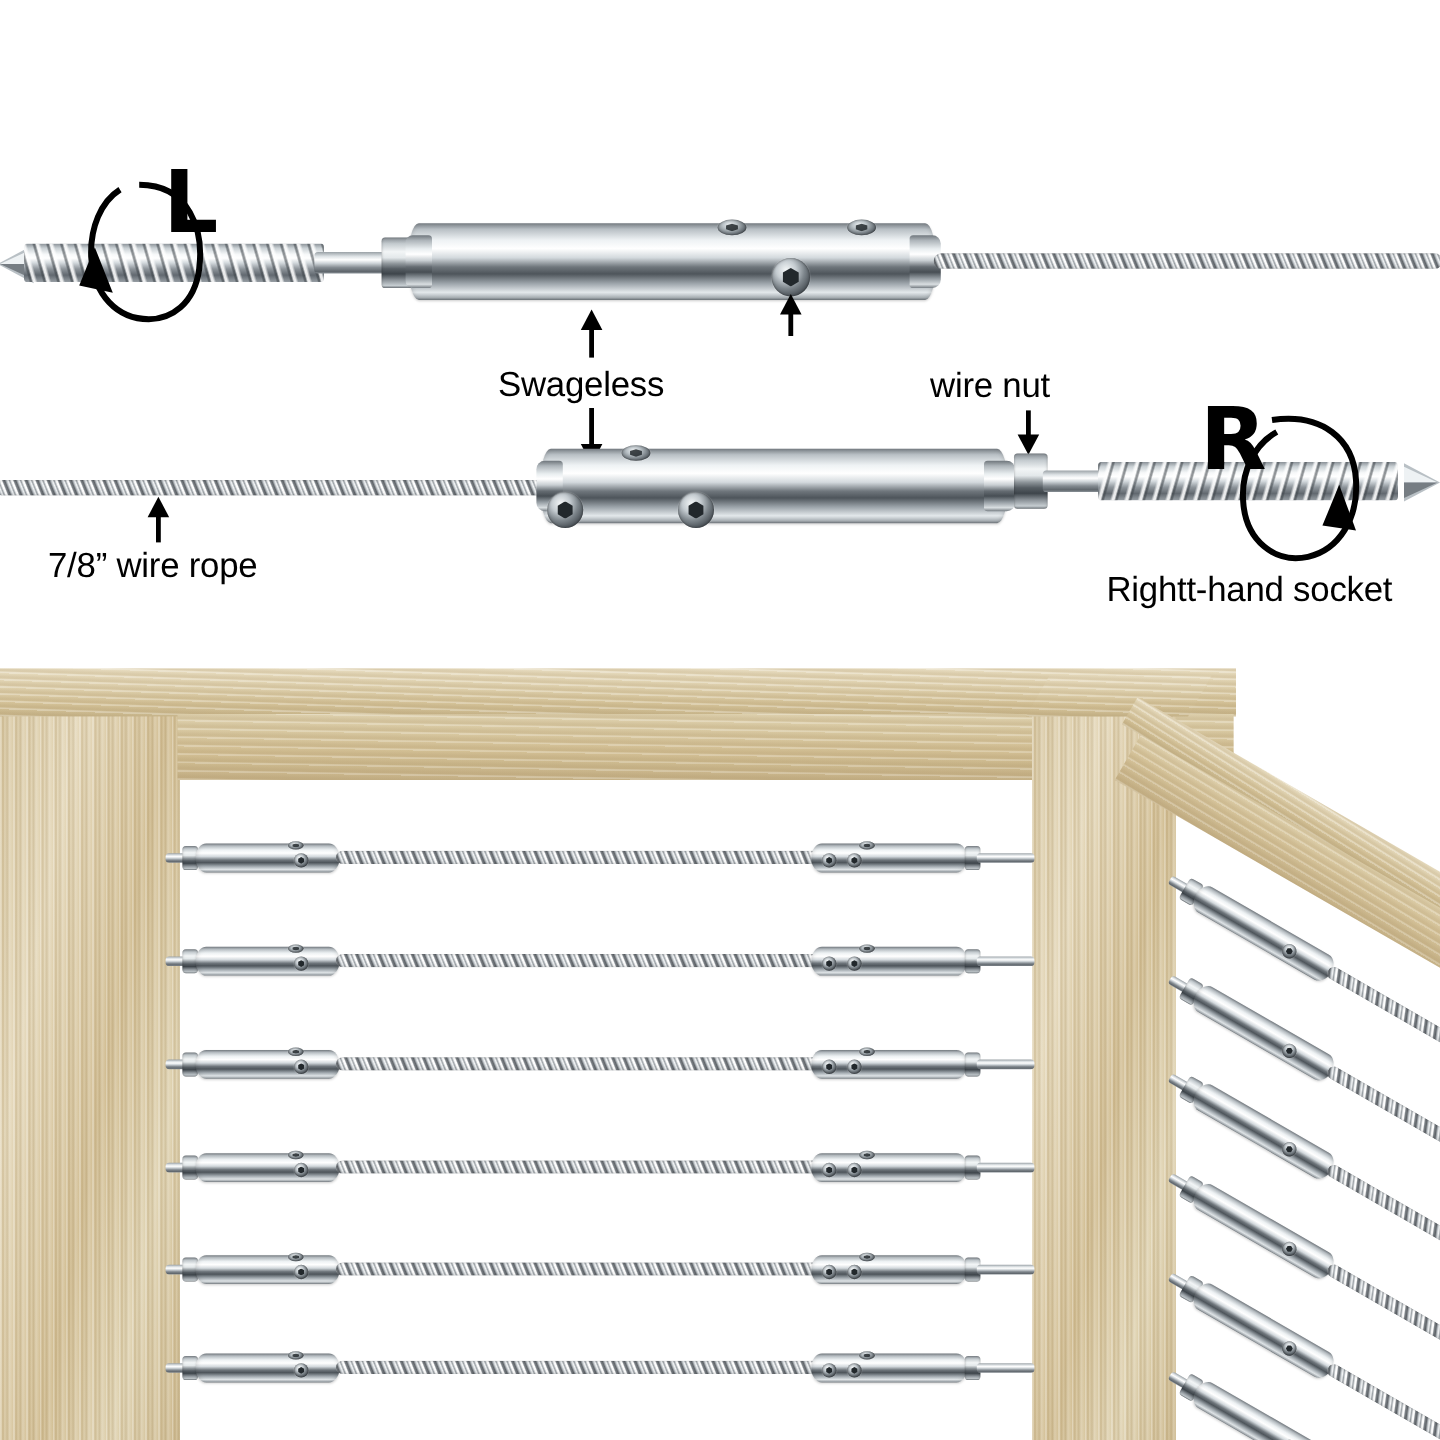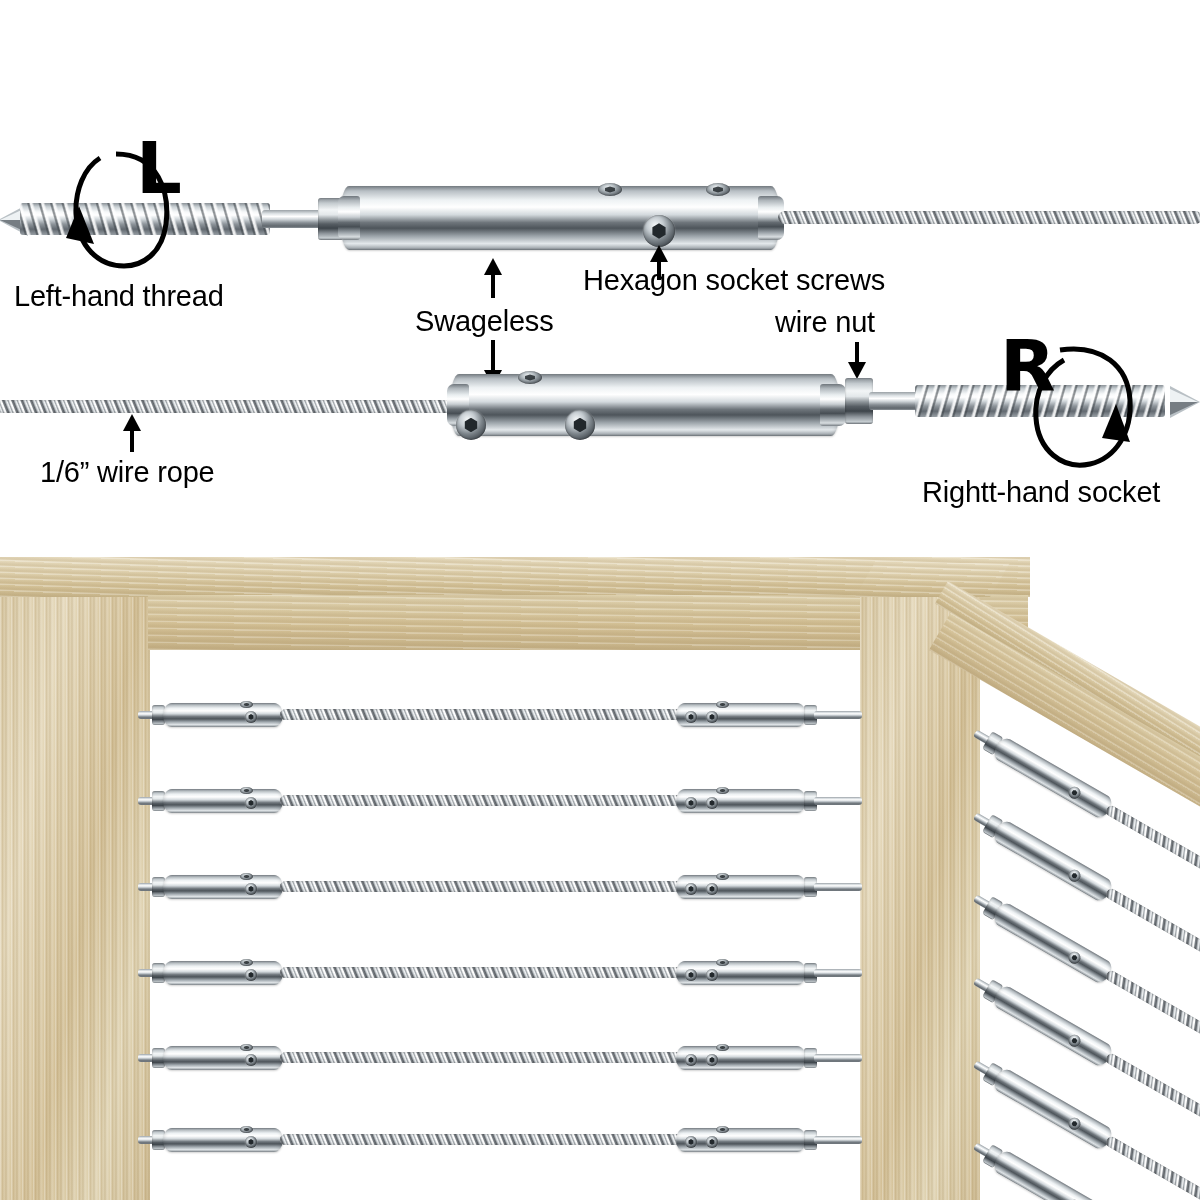--- a/index.html
+++ b/index.html
@@ -204,29 +204,27 @@
   <div class="sock" style="left:643px;top:215px;width:32px;height:32px;"></div>
 
   <div class="cable" style="left:778px;top:211px;width:424px;"></div>
 
   <svg class="abs" style="left:54px;top:140px;" width="120" height="130">
     <path d="M62 14 C104 14 116 52 112 84 C108 114 88 126 70 126 C44 126 24 106 22 74 C21 50 30 28 46 18" fill="none" stroke="#000" stroke-width="5"></path>
     <polygon points="25,66 40,104 12,98"></polygon>
   </svg>
   <div class="big-letter" style="left:136px;top:132px;">L</div>
 
-  <div class="lbl" style="left:14px;top:280px;">Left-hand thread</div>
 
   <div class="arr-line" style="left:491px;top:272px;height:26px;"></div>
   <div class="arr-head arr-up" style="left:484px;top:258px;"></div>
 
   <div class="arr-line" style="left:657px;top:258px;height:22px;"></div>
   <div class="arr-head arr-up" style="left:650px;top:245px;"></div>
 
-  <div class="lbl" style="left:583px;top:264px;">Hexagon socket screws</div>
 
   <div class="lbl" style="left:415px;top:305px;">Swageless</div>
 
   <div class="arr-line" style="left:491px;top:340px;height:32px;"></div>
   <div class="arr-head arr-down" style="left:484px;top:370px;"></div>
 
   <div class="lbl" style="left:775px;top:306px;">wire nut</div>
   <div class="arr-line" style="left:855px;top:342px;height:22px;"></div>
   <div class="arr-head arr-down" style="left:848px;top:362px;"></div>
 
@@ -254,21 +252,21 @@
   </svg>
 
   <svg class="abs" style="left:1020px;top:338px;" width="126" height="134">
     <path d="M40 12 C82 6 108 28 110 62 C112 94 96 120 70 126 C42 132 18 112 16 80 C14 54 26 32 44 22" fill="none" stroke="#000" stroke-width="5"></path>
     <polygon points="96,66 110,104 82,100"></polygon>
   </svg>
   <div class="big-letter" style="left:1000px;top:330px;">R</div>
 
   <div class="arr-line" style="left:130px;top:428px;height:24px;"></div>
   <div class="arr-head arr-up" style="left:123px;top:414px;"></div>
-  <div class="lbl" style="left:40px;top:456px;">1/6” wire rope</div>
+  <div class="lbl" style="left:40px;top:456px;">7/8” wire rope</div>
 
   <div class="lbl" style="left:922px;top:476px;">Rightt-hand socket</div>
 </div>
 
 <div id="photo">
 
   <div class="wood" style="left:0;top:40px;width:150px;height:615px;"></div>
 
   <div class="wood wood-h" style="left:0;top:18px;width:170px;height:30px;transform:skewX(-32deg);transform-origin:bottom left;"></div>
 

